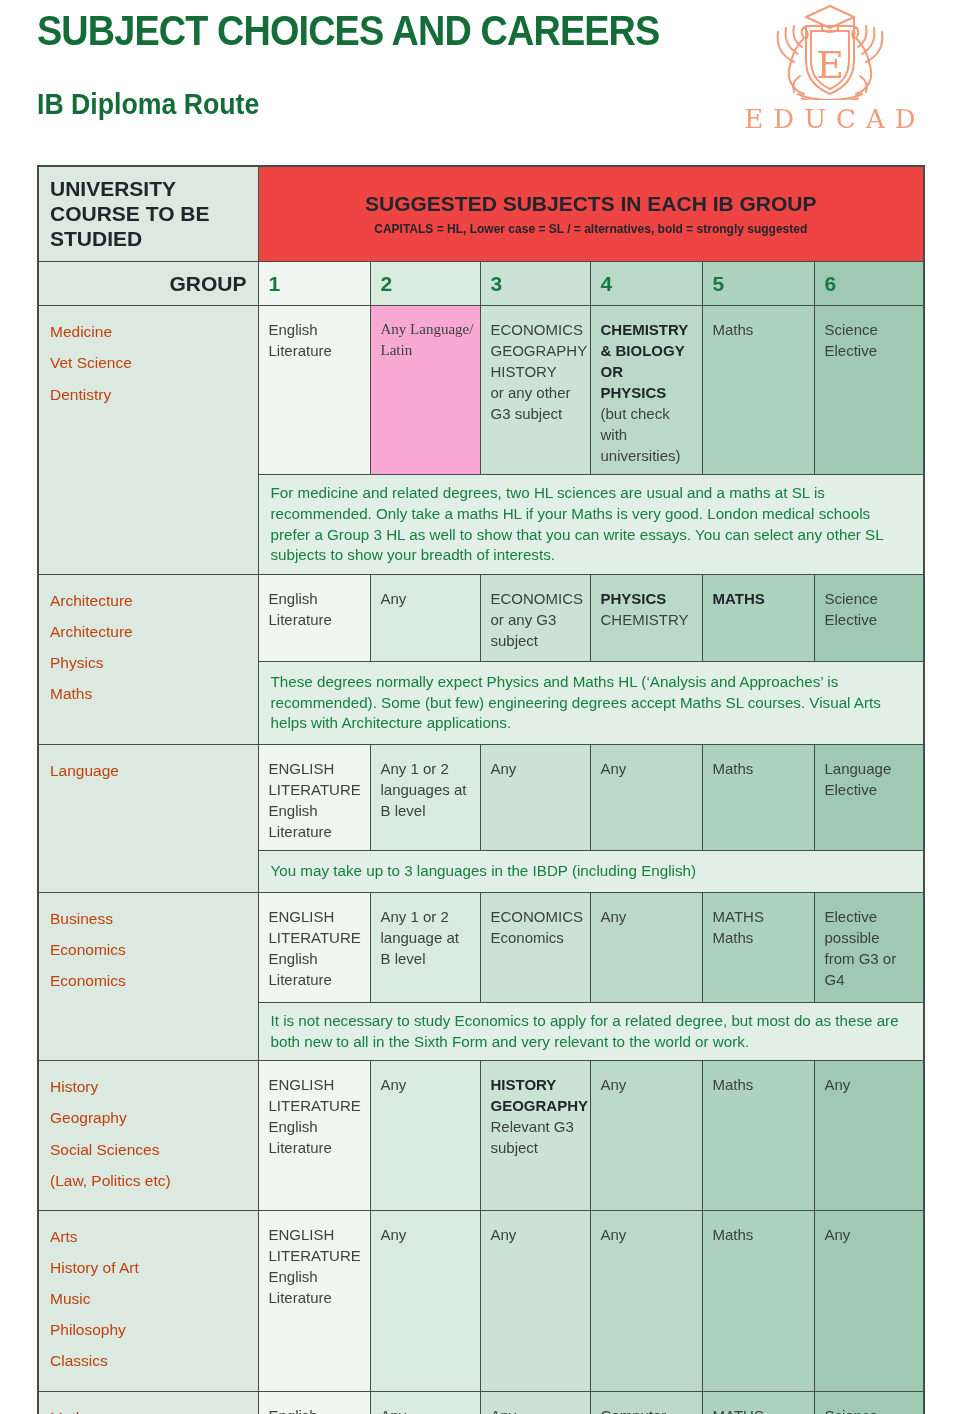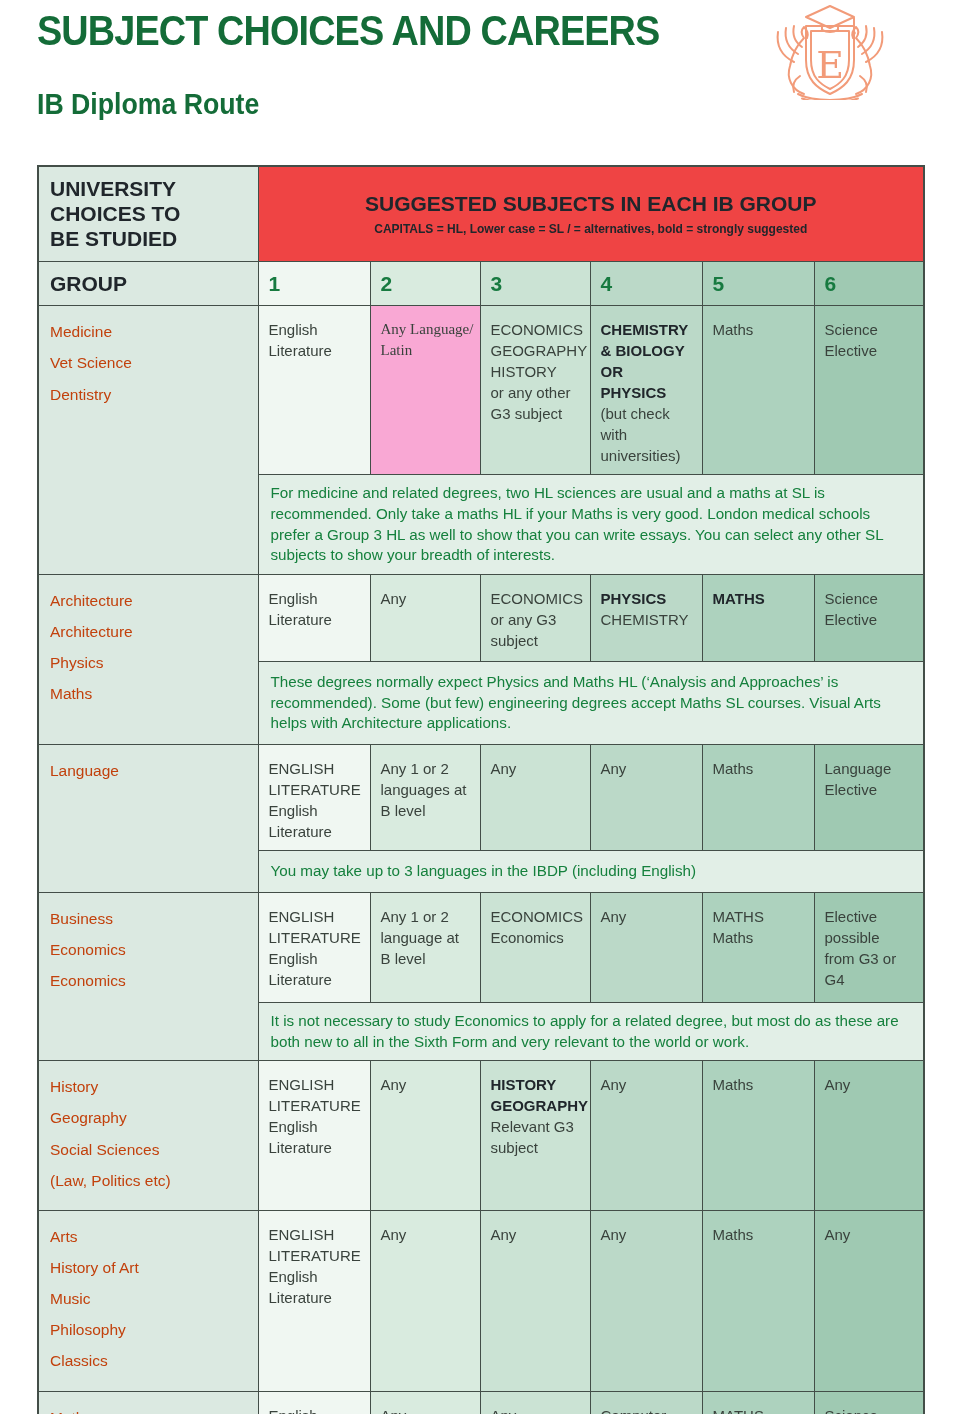--- a/index.html
+++ b/index.html
@@ -53,21 +53,21 @@
 
   .course-head {
     background:#dbe9e1; text-align:left; vertical-align:middle;
     padding: 10px 46px 10px 11px;
     font-size: 21px; line-height: 1.18; color:#20262b; font-weight:700;
   }
   .suggest-head { background:#ef4444; vertical-align:middle; text-align:center; color:#20262b; padding: 4px 10px; }
   .suggest-title { font-size:21px; font-weight:700; margin-bottom:6px; }
   .suggest-legend { font-size:12px; font-weight:700; }
   .group-label {
-    background:#dbe9e1; text-align:left; vertical-align:middle;
+    background:#dbe9e1; text-align:right; vertical-align:middle;
     padding: 8px 11px; font-size:21px; color:#20262b; font-weight:700;
   }
   .group-num {
     text-align:left; vertical-align:middle; padding: 8px 10px;
     font-size:21px; font-weight:700; color:#177a40;
   }
   .course-cell { background:#dbe9e1; padding: 16px 8px 8px 11px; }
   .course-name {
     font-weight:400; font-size:15.5px; color:#c2410c;
     margin-bottom: 11px; line-height: 1.3;
@@ -117,35 +117,36 @@
         <path d="M60,45 C53,40 50,33 52,24"></path>
         <path d="M62,92 C50,88 44,76 48,64 C50,52 56,42 62,36 C59,32 59,28 62,25 C65,28 67,32 65,36"></path>
         <path d="M58,74 C52,78 50,84 52,90"></path>
       </g>
 
       <path d="M56,92 C72,100 104,100 120,92"></path>
       <path d="M60,96.5 C76,102 100,102 116,96.5"></path>
     </g>
     <text x="88" y="76" text-anchor="middle" font-size="38" font-family="DejaVu Serif, serif" fill="#f29b79">E</text>
   </svg>
+  <div class="logo-text">EDUCAD</div>
 </div>
 
 <table class="subjects">
   <colgroup>
     <col style="width:220px">
     <col style="width:112px">
       <col style="width:110px">
       <col style="width:110px">
     <col style="width:112px">
       <col style="width:112px">
       <col style="width:110px">
   </colgroup>
   <thead>
     <tr class="head-row">
-      <th class="course-head">UNIVERSITY CHOICES TO BE STUDIED</th>
+      <th class="course-head">UNIVERSITY COURSE TO BE STUDIED</th>
       <th class="suggest-head" colspan="6">
         <div class="suggest-title">SUGGESTED SUBJECTS IN EACH IB GROUP</div>
         <div class="suggest-legend">CAPITALS = HL, Lower case = SL / = alternatives, bold = strongly suggested</div>
       </th>
     </tr>
     <tr class="group-row">
       <th class="group-label">GROUP</th>
       <th class="group-num" style="background: rgb(240, 247, 242);">1</th>
       <th class="group-num" style="background: rgb(217, 235, 223);">2</th>
       <th class="group-num" style="background: rgb(203, 227, 212);">3</th>

